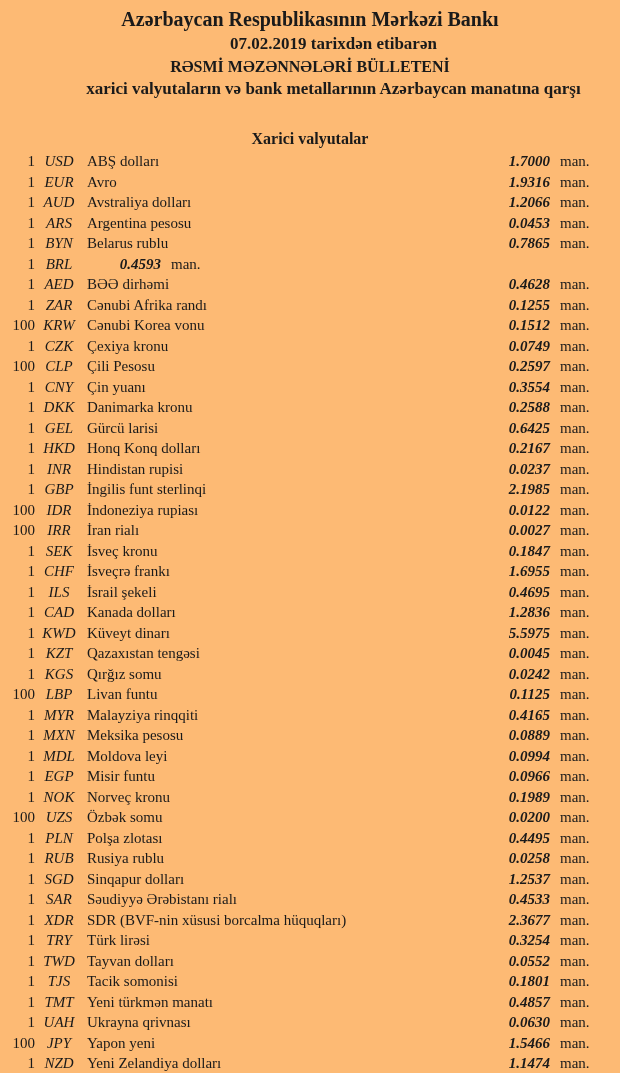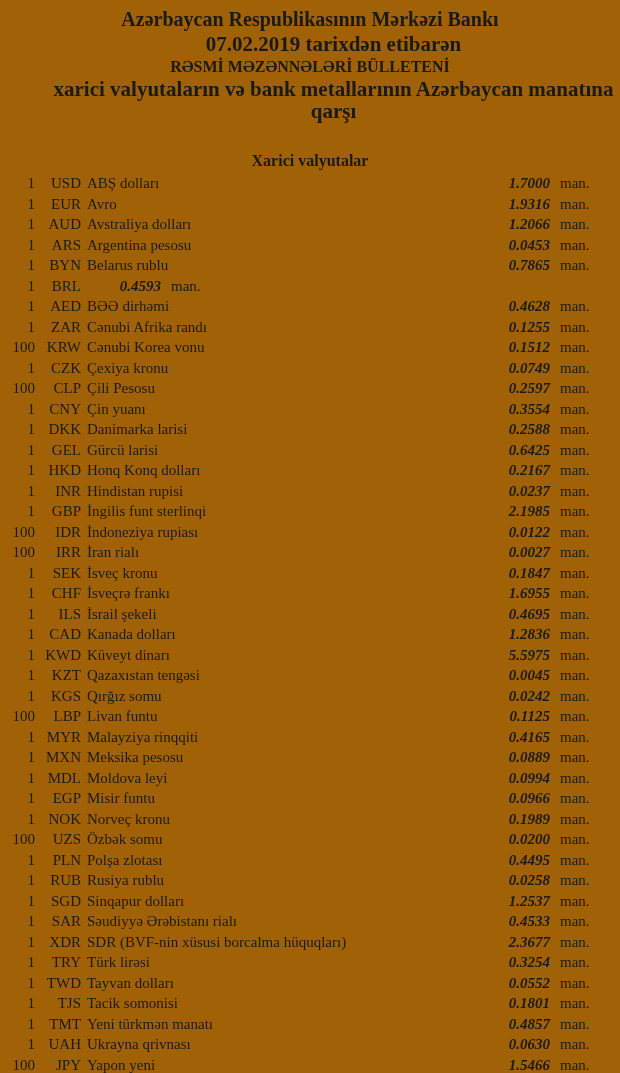--- a/index.html
+++ b/index.html
@@ -4,37 +4,37 @@
 <style>
   html, body {
     margin: 0;
     padding: 0;
     background: #ffffff;
   }
   .page {
     position: relative;
     width: 620px;
     height: 1073px;
-    background: #a16207;
+    background: #fdba74;
     color: #1a1a1a;
     font-family: "Liberation Serif", "DejaVu Serif", serif;
     overflow: hidden;
     box-sizing: border-box;
     padding-top: 6px;
   }
   .hdr {
     text-align: center;
     font-weight: bold;
   }
   .bank-name {
     font-size: 20px;
     line-height: 27px;
   }
   .sub {
-    font-size: 21px;
+    font-size: 17px;
     line-height: 22px;
     padding-left: 47px;
   }
   .bulletin {
     font-size: 16px;
     line-height: 23px;
   }
   .section-title {
     margin-top: 29px;
     text-align: center;
@@ -55,22 +55,23 @@
     box-sizing: border-box;
   }
   .qty {
     width: 35px;
     text-align: right;
     flex: 0 0 auto;
   }
   .code {
     width: 44px;
     margin-left: 2px;
-    text-align: right;
+    text-align: center;
     flex: 0 0 auto;
+    font-style: italic;
   }
   .name {
     flex: 1 1 auto;
     margin-left: 6px;
     text-align: left;
     white-space: nowrap;
     overflow: hidden;
   }
   .rate {
     flex: 0 0 auto;
@@ -189,21 +190,21 @@
     <span class="qty">1</span>
     <span class="code">CNY</span>
     <span class="name">Çin yuanı</span>
     <span class="rate">0.3554</span>
     <span class="unit">man.</span>
   </div>
 
   <div class="row">
     <span class="qty">1</span>
     <span class="code">DKK</span>
-    <span class="name">Danimarka larisi</span>
+    <span class="name">Danimarka kronu</span>
     <span class="rate">0.2588</span>
     <span class="unit">man.</span>
   </div>
 
   <div class="row">
     <span class="qty">1</span>
     <span class="code">GEL</span>
     <span class="name">Gürcü larisi</span>
     <span class="rate">0.6425</span>
     <span class="unit">man.</span>

